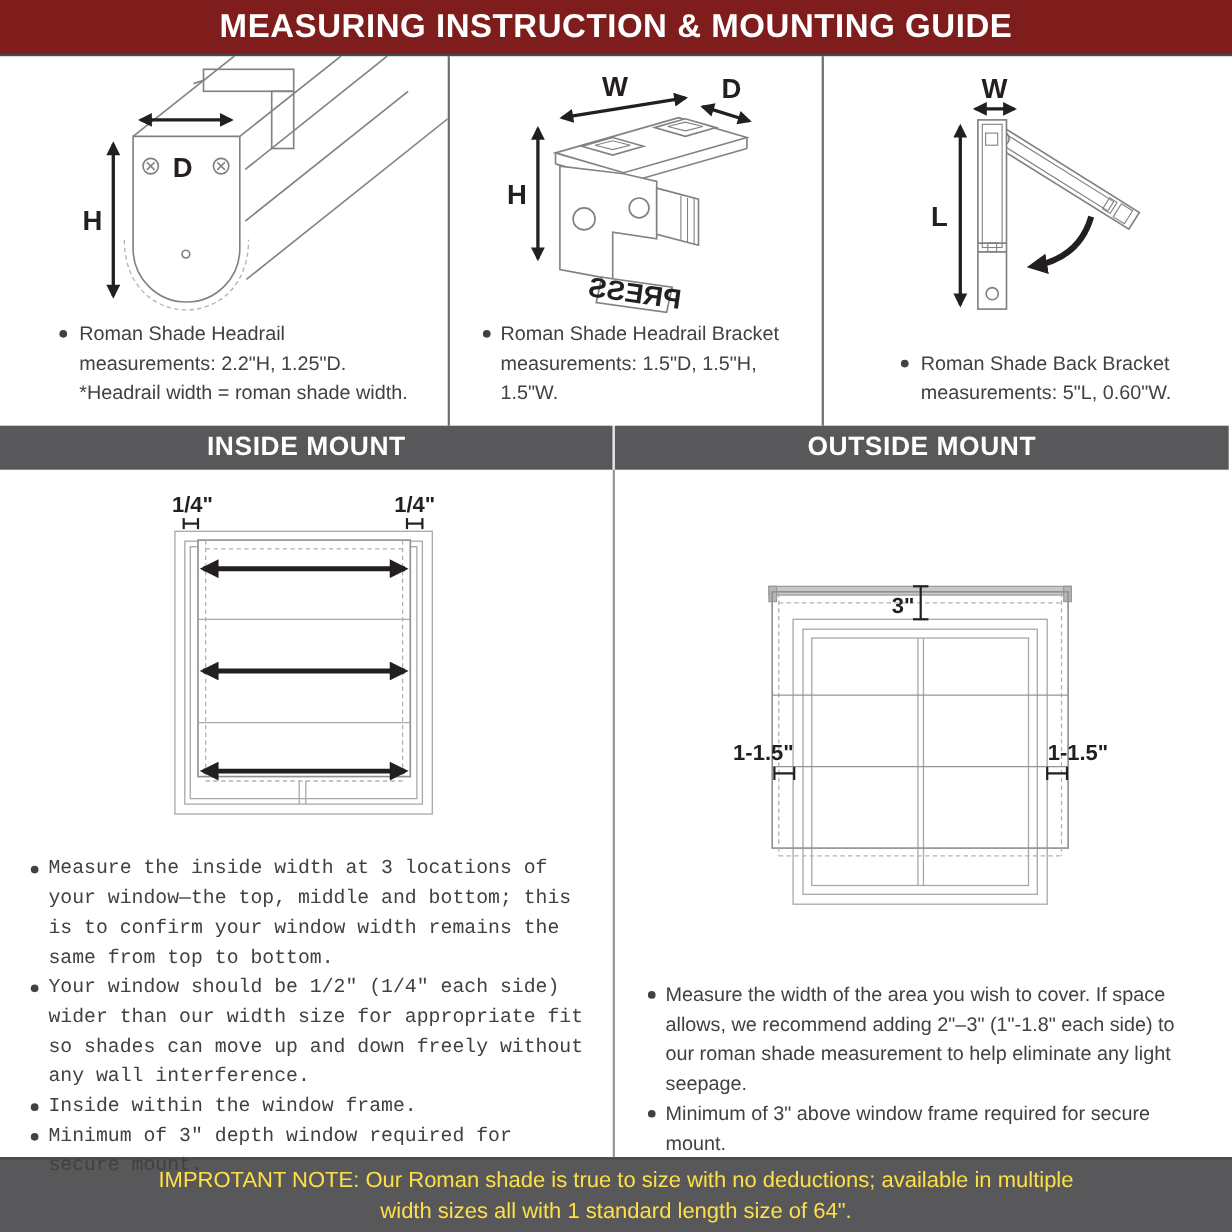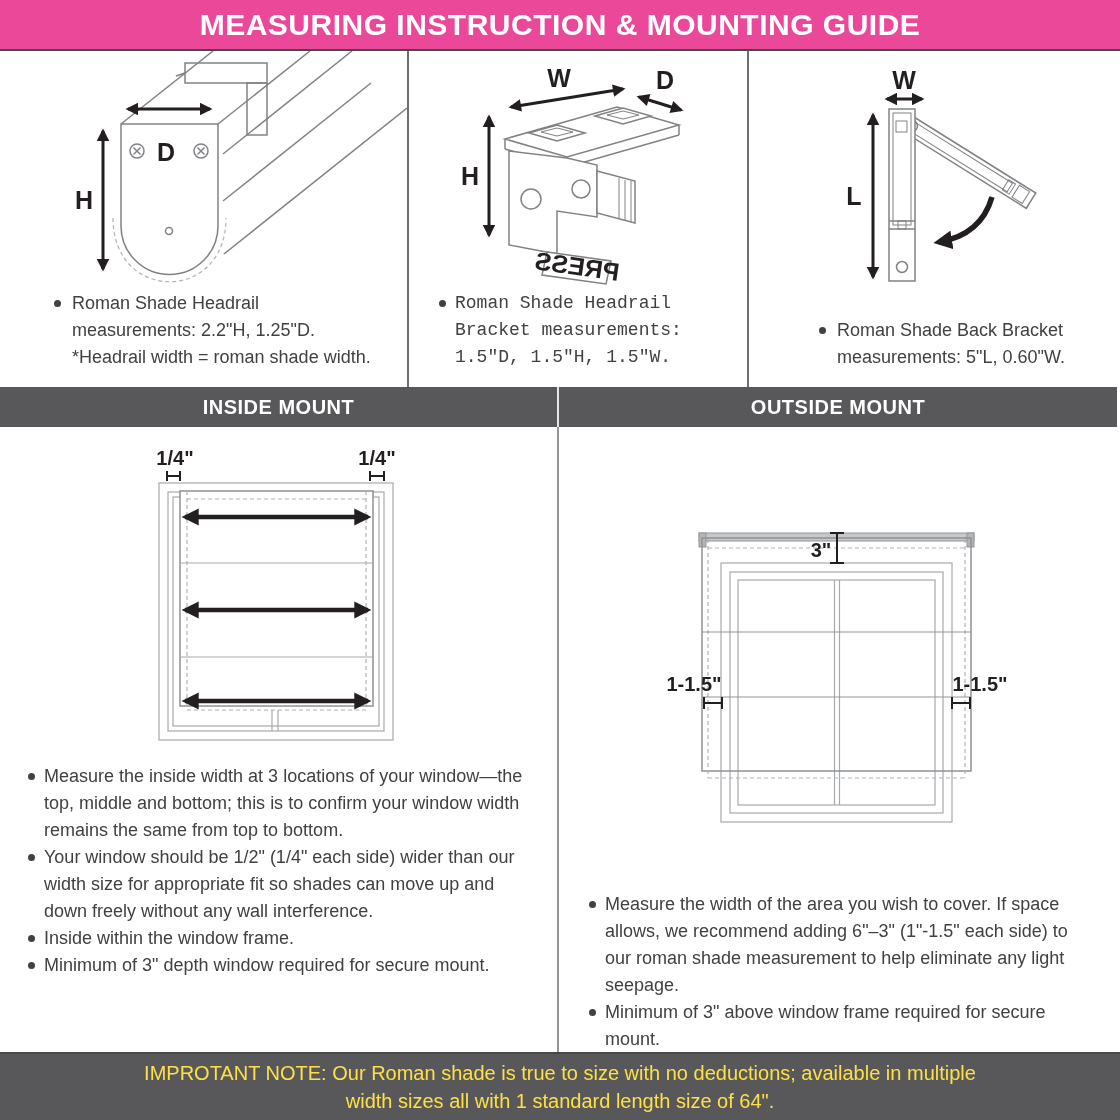--- a/index.html
+++ b/index.html
@@ -1,21 +1,21 @@
 <!DOCTYPE html>
 <html><head>
 <meta charset="utf-8">
 <style>
   * { box-sizing: border-box; margin: 0; padding: 0; }
   html, body { width: 1120px; height: 1120px; background: #ffffff; }
   body { font-family: "Liberation Sans", sans-serif; color: #414042; position: relative; }
 
   
   .topbar {
-    height: 51px; background: #ec4899; border-bottom: 2px solid #48484b;
+    height: 51px; background: #7f1d1d; border-bottom: 2px solid #48484b;
     display: flex; align-items: center; justify-content: center;
   }
   .topbar h1 {
     color: #ffffff; font-size: 30px; font-weight: bold; letter-spacing: 0.5px;
   }
 
   
   .top-panels { height: 336px; display: flex; }
   .vdiv { width: 2px; background: #6d6e71; }
   .panel { display: flex; flex-direction: column; }
@@ -27,46 +27,46 @@
   .caption {
     margin-top: auto; margin-bottom: 16px;
     font-size: 18px; line-height: 27px; position: relative;
   }
   .caption::before {
     content: ""; position: absolute; width: 7px; height: 7px; border-radius: 50%;
     background: #414042; left: 0; top: 10px;
   }
   .p1 .caption { padding: 0 26px 0 72px; }
   .p1 .caption::before { left: 54px; }
-  .p2 .caption { padding: 0 10px 0 46px; font-family: Liberation Mono, monospace; }
+  .p2 .caption { padding: 0 10px 0 46px; }
   .p2 .caption::before { left: 30px; }
   .p3 .caption { padding: 0 30px 0 88px; }
   .p3 .caption::before { left: 70px; }
 
   
   .mount-headers { height: 40px; display: flex; }
   .mount-header {
-    background: #58585a; color: #ffffff; font-size: 20px; font-weight: bold;
+    background: #58585a; color: #ffffff; font-size: 24px; font-weight: bold;
     display: flex; align-items: center; justify-content: center; letter-spacing: 0.5px;
   }
   .mh-left { width: 557px; }
   .mh-gap { width: 2px; background: #e6e7e8; }
   .mh-right { width: 558px; }
 
   
   .mount-content { height: 625px; display: flex; }
   .mount-col.left  { width: 557px; }
   .mdiv { width: 2px; background: #939598; }
   .mount-col.right { width: 561px; }
   .mount-col svg { display: block; }
   .inside-svg  { width: 557px; height: 330px; }
   .outside-svg { width: 561px; height: 430px; }
 
   ul.bullets { list-style: none; font-size: 18px; line-height: 27px; }
-  .left  ul.bullets { margin: 6px 22px 0 28px; }
+  .left  ul.bullets { margin: 20px 22px 0 28px; font-family: Liberation Mono, monospace; }
   .right ul.bullets { margin: 34px 24px 0 30px; }
   ul.bullets li { position: relative; padding-left: 16px; }
   ul.bullets li::before {
     content: ""; position: absolute; left: 0; top: 10px;
     width: 7px; height: 7px; border-radius: 50%; background: #414042;
   }
 
   
   .footbar {
     height: 68px; background: #58585a; border-top: 2px solid #48484b;
@@ -309,21 +309,21 @@
           <line x1="145" y1="276" x2="163" y2="276"></line>
           <line x1="393" y1="270" x2="393" y2="282"></line>
           <line x1="411" y1="270" x2="411" y2="282"></line>
           <line x1="393" y1="276" x2="411" y2="276"></line>
         </g>
         <text x="262" y="130" text-anchor="middle" class="small">3"</text>
         <text x="135" y="264" text-anchor="middle" class="small">1-1.5"</text>
         <text x="421" y="264" text-anchor="middle" class="small">1-1.5"</text>
       </svg>
       <ul class="bullets">
-        <li>Measure the width of the area you wish to cover. If space allows, we recommend adding 6"–3" (1"-1.5" each side) to our roman shade measurement to help eliminate any light seepage.</li>
+        <li>Measure the width of the area you wish to cover. If space allows, we recommend adding 2"–3" (1"-1.8" each side) to our roman shade measurement to help eliminate any light seepage.</li>
         <li>Minimum of 3" above window frame required for secure mount.</li>
       </ul>
     </div>
   </section>
 
   <footer class="footbar">
     <p>IMPROTANT NOTE: Our Roman shade is true to size with no deductions; available in multiple width sizes all with 1 standard length size of 64".</p>
   </footer>
 
 </div>

